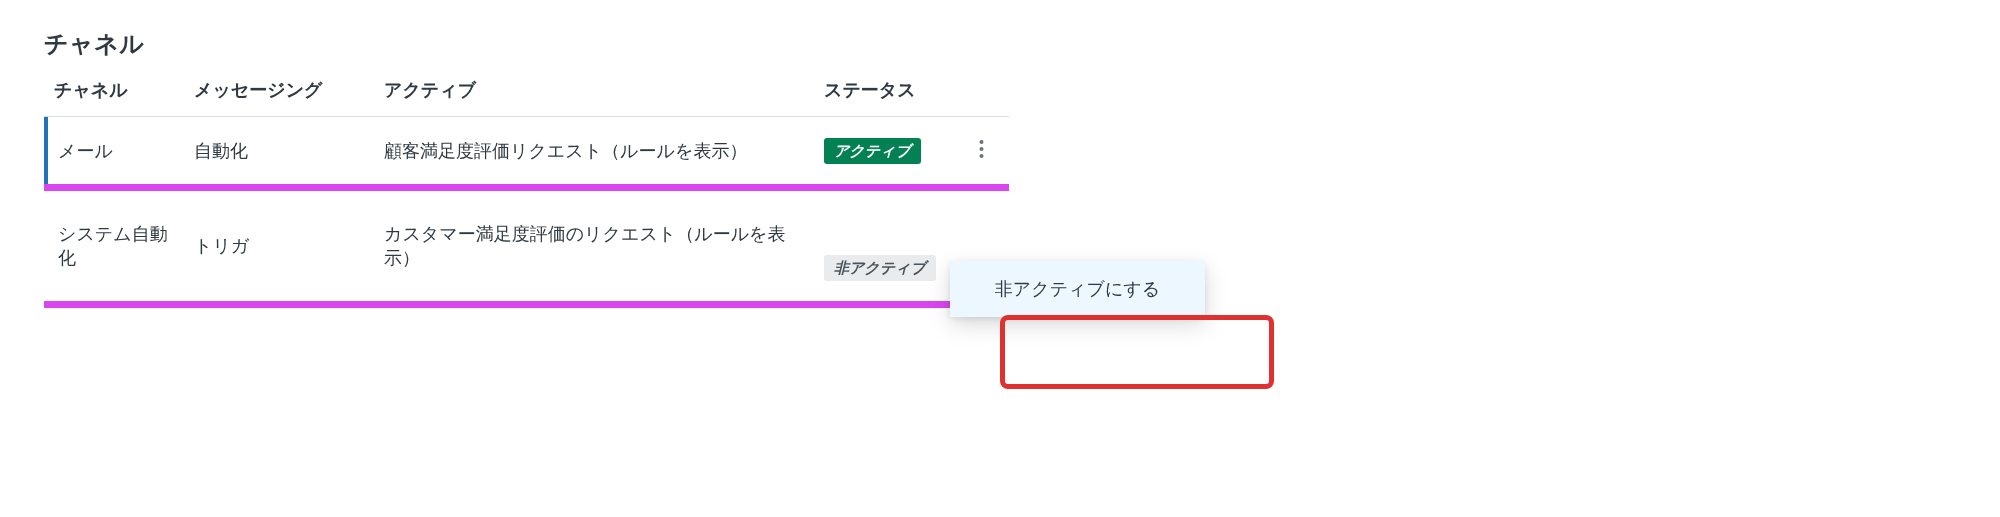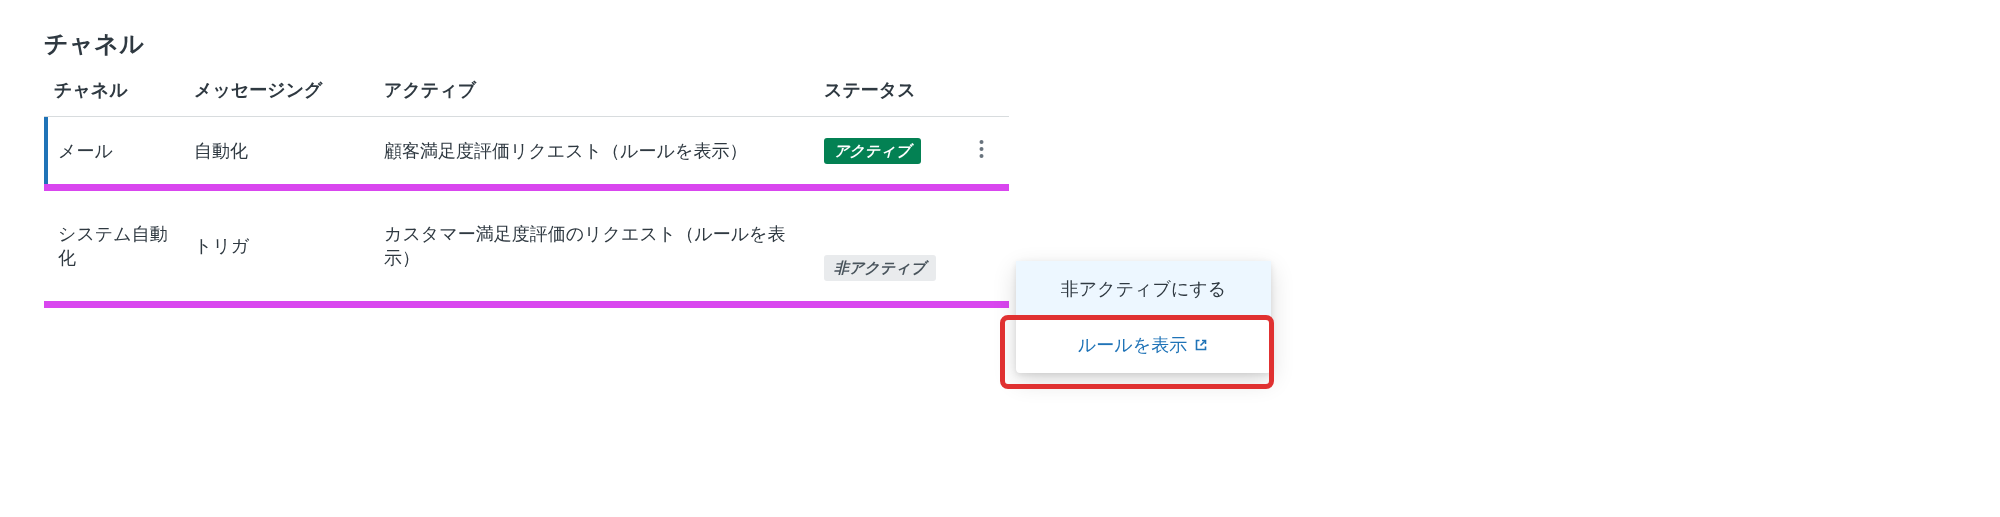--- a/index.html
+++ b/index.html
@@ -105,21 +105,21 @@
     width: 24px;
     height: 24px;
     cursor: pointer;
     color: #68737d;
   }
 
   .kebab svg { display: block; }
 
   .dropdown {
     position: absolute;
-    left: 1016px;
+    left: 950px;
     top: 261px;
     width: 255px;
     background: #ffffff;
     box-shadow: 0 8px 24px rgba(0,0,0,0.14), 0 2px 6px rgba(0,0,0,0.10);
     border-radius: 4px;
     overflow: visible;
   }
 
   .dropdown-item {
     padding: 16px 20px;
@@ -204,27 +204,17 @@
         <td>
           <span class="badge badge-inactive">非アクティブ</span>
         </td>
         <td class="actions-cell"></td>
       </tr>
     </tbody>
   </table>
 
   <div class="dropdown">
     <div class="dropdown-item hovered">非アクティブにする</div>
-    <div class="dropdown-item link">
-      <span>ルールを表示</span>
-      <span class="ext-icon">
-        <svg width="16" height="16" viewBox="0 0 16 16" fill="none" stroke="#1f73b7" stroke-width="1.6">
-          <path d="M6.5 3.5H3.5v9h9V9.5"></path>
-          <path d="M9 3.5h3.5V7"></path>
-          <path d="M12.5 3.5L7.5 8.5"></path>
-        </svg>
-      </span>
-    </div>
   </div>
 
   <div class="annotation-box"></div>
 
 </div>
 
 </body></html>

